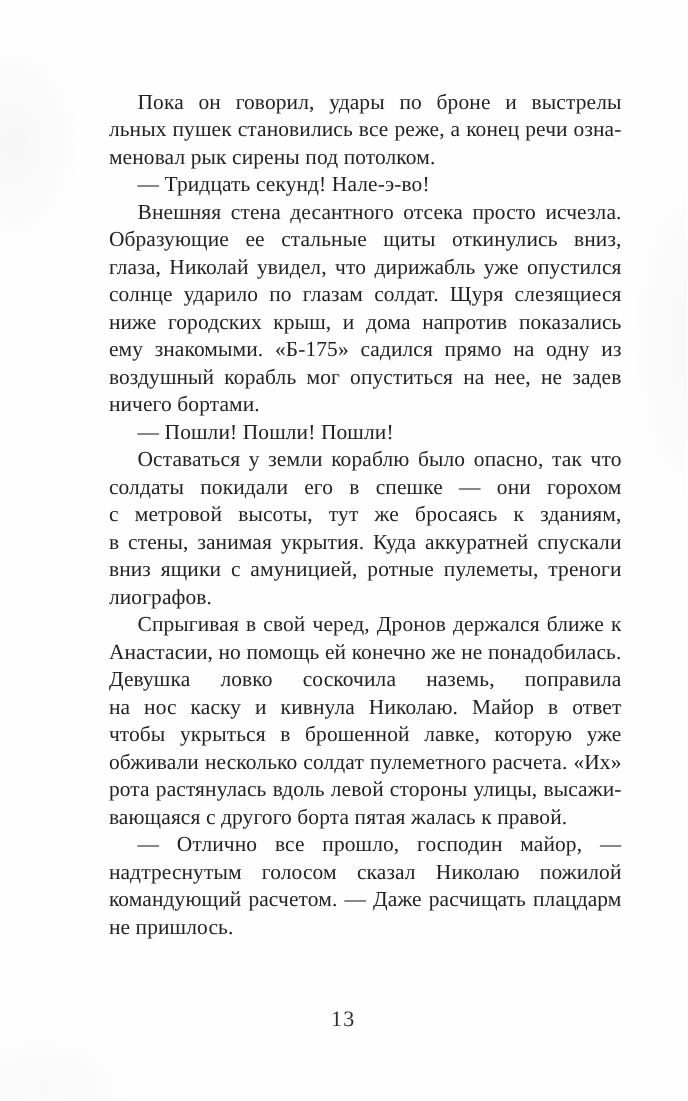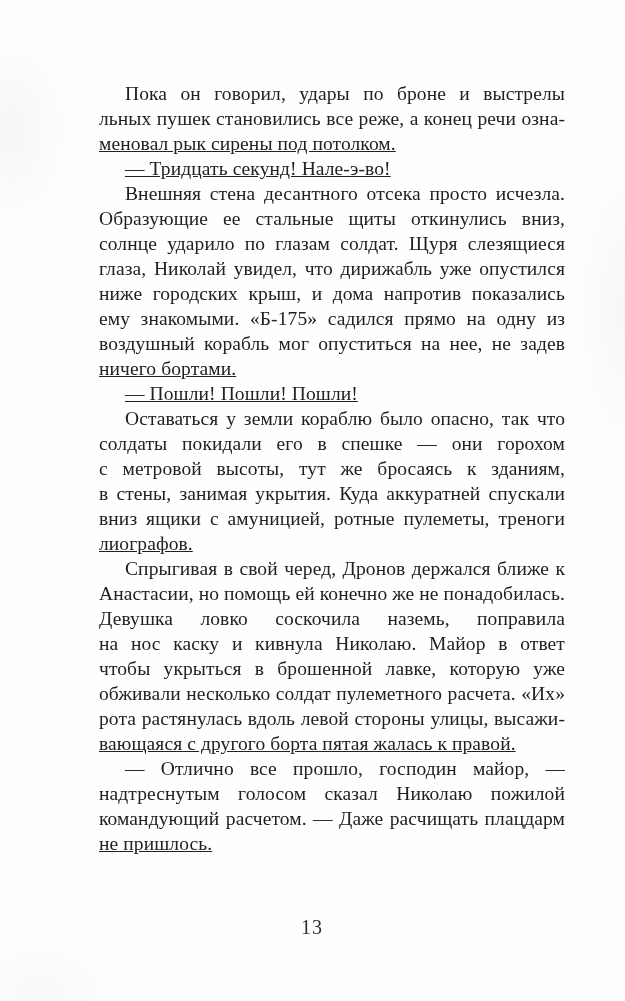--- a/index.html
+++ b/index.html
@@ -32,21 +32,20 @@
     color: #212121;
     text-align: justify;
     text-align-last: justify;
     overflow: hidden;
     letter-spacing: 0.1px;
     margin-left: 40px;
   }
   .line.end {
     text-align: left;
     text-align-last: left;
-    text-decoration: underline;
   }
   .line.indent {
     text-indent: 26px;
   }
   .page-number {
     position: absolute;
     left: 59px;
     top: 916px;
     width: 506px;
     text-align: center;
@@ -59,22 +58,22 @@
 <body>
 
 <div class="page">
   <div class="text-block">
     <div class="line indent">Пока он говорил, удары по броне и выстрелы корабе-</div>
     <div class="line">льных пушек становились все реже, а конец речи озна-</div>
     <div class="line end">меновал рык сирены под потолком.</div>
     <div class="line end indent">— Тридцать секунд! Нале-э-во!</div>
     <div class="line indent">Внешняя стена десантного отсека просто исчезла.</div>
     <div class="line">Образующие ее стальные щиты откинулись вниз,</div>
+    <div class="line">глаза, Николай увидел, что дирижабль уже опустился</div>
     <div class="line">солнце ударило по глазам солдат. Щуря слезящиеся</div>
-    <div class="line">глаза, Николай увидел, что дирижабль уже опустился</div>
     <div class="line">ниже городских крыш, и дома напротив показались</div>
     <div class="line">ему знакомыми. «Б-175» садился прямо на одну из осе-</div>
     <div class="line">воздушный корабль мог опуститься на нее, не задев</div>
     <div class="line end">ничего бортами.</div>
     <div class="line end indent">— Пошли! Пошли! Пошли!</div>
     <div class="line indent">Оставаться у земли кораблю было опасно, так что</div>
     <div class="line">солдаты покидали его в спешке — они горохом сыпались</div>
     <div class="line">с метровой высоты, тут же бросаясь к зданиям, вжимаясь</div>
     <div class="line">в стены, занимая укрытия. Куда аккуратней спускали</div>
     <div class="line">вниз ящики с амуницией, ротные пулеметы, треноги ге-</div>

